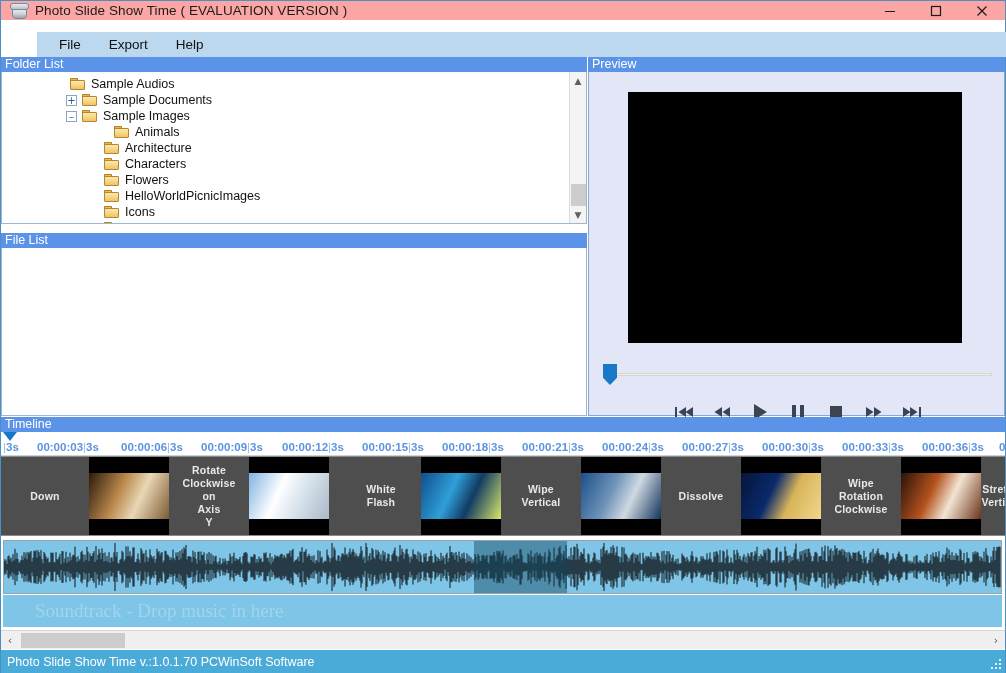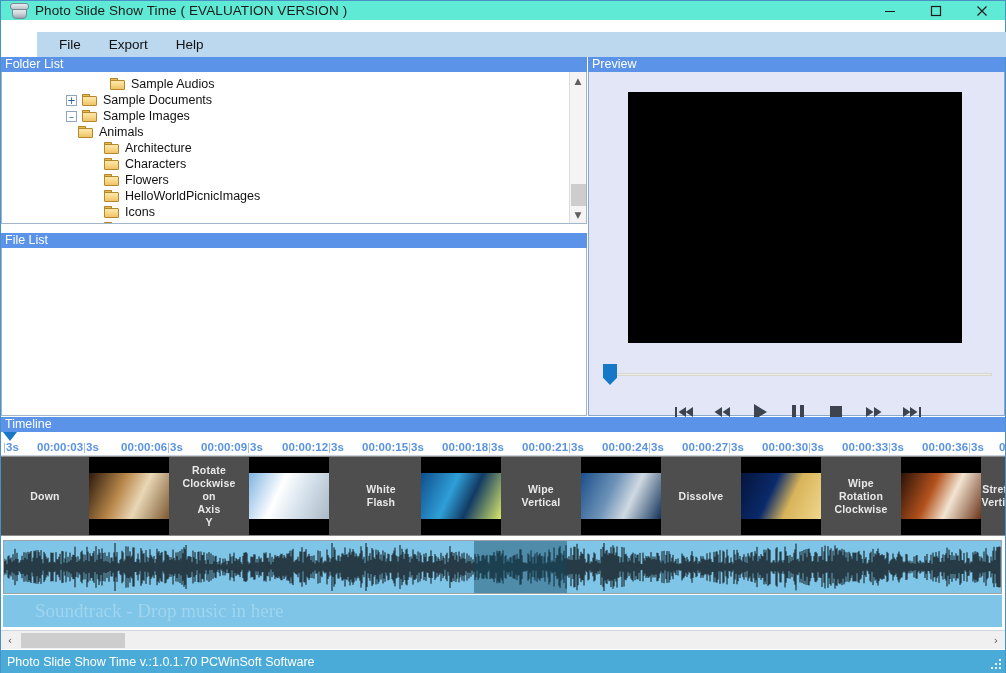--- a/index.html
+++ b/index.html
@@ -11,21 +11,21 @@
   }
   .app{
     position:relative;width:1006px;height:673px;
     border:1px solid #4a90c4;box-sizing:border-box;
     background:#ffffff;
   }
 
   
   .titlebar{
     position:absolute;left:0;top:0;width:1004px;height:19px;
-    background:#5eead4;display:flex;align-items:center;
+    background:#fca5a5;display:flex;align-items:center;
   }
   .app-icon{
     width:18px;height:18px;margin-left:9px;margin-right:7px;
     position:relative;flex:none;
   }
   .app-icon .cup{
     position:absolute;left:2px;top:5px;width:13px;height:10px;
     background:linear-gradient(180deg,#f2f2f2 0%,#cfd6dd 55%,#9aa6b2 100%);
     border:1px solid #7b8794;border-radius:1px 1px 4px 4px;
   }
@@ -272,21 +272,21 @@
     <div class="menu-item">Export</div>
     <div class="menu-item">Help</div>
   </div>
 
   <div class="left-col">
 
     <div class="panel-head folder-head">Folder List</div>
 
     <div class="folder-box">
       <div class="tree" id="tree">
-          <div class="tree-row" style="padding-left: 92px; text-align: center;">
+          <div class="tree-row" style="padding-left: 52px; text-align: center;">
             <span class="expander none"></span>
             <span class="folder-ico">
               <span class="tab"></span>
               <span class="body"></span>
             </span>
             <span>Sample Audios</span>
           </div>
           <div class="tree-row" style="padding-left: 64px;">
             <span class="expander">+</span>
             <span class="folder-ico">
@@ -296,21 +296,21 @@
             <span>Sample Documents</span>
           </div>
           <div class="tree-row" style="padding-left: 64px;">
             <span class="expander">–</span>
             <span class="folder-ico">
               <span class="tab"></span>
               <span class="body"></span>
             </span>
             <span>Sample Images</span>
           </div>
-          <div class="tree-row" style="padding-left: 60px;">
+          <div class="tree-row" style="padding-left: 96px;">
             <span class="expander none"></span>
             <span class="folder-ico">
               <span class="tab"></span>
               <span class="body"></span>
             </span>
             <span>Animals</span>
           </div>
           <div class="tree-row" style="padding-left: 86px;">
             <span class="expander none"></span>
             <span class="folder-ico">

